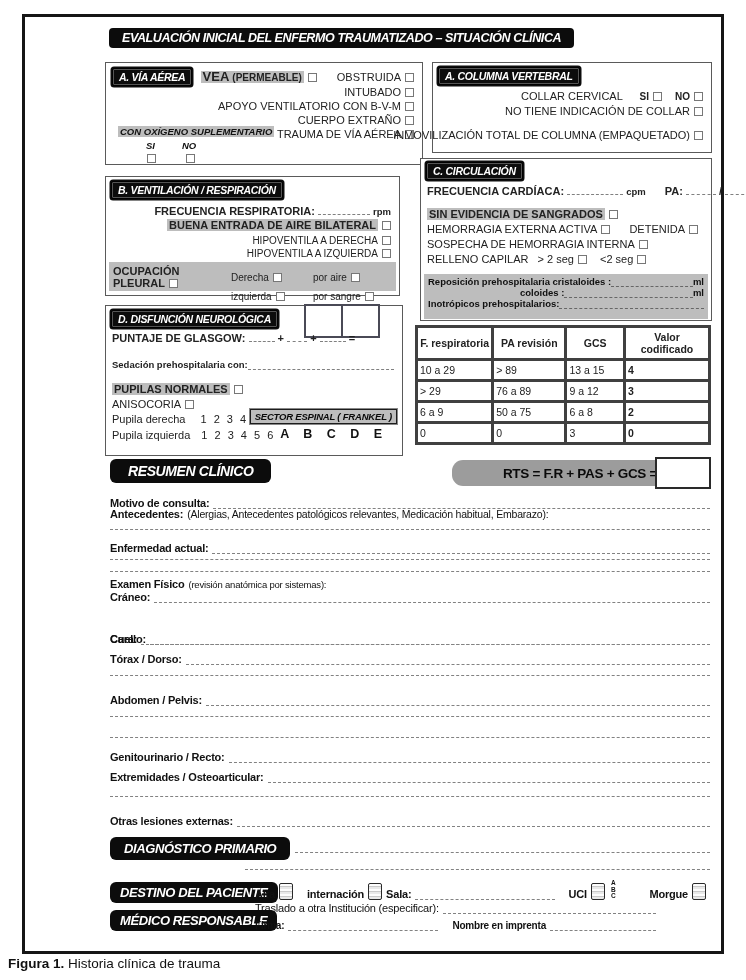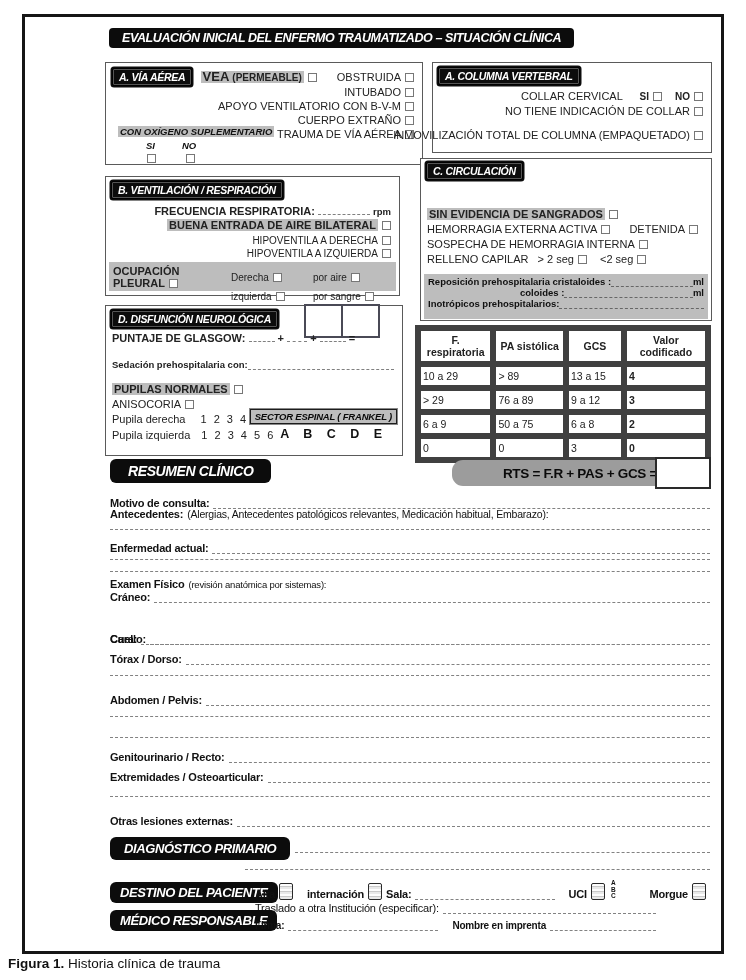--- a/index.html
+++ b/index.html
@@ -41,21 +41,21 @@
   }
   .fl .ln{flex:1;border-bottom:1px dashed #828282;height:13px;margin-left:4px;}
   .fl .lns{border-bottom:1px dashed #828282;height:13px;}
   
   .rtswrap{position:absolute;left:415px;top:325px;width:296px;}
   .rtstitle{
     background:#87878f;color:#fff;font-weight:bold;font-style:italic;text-align:center;
     font-size:12px;letter-spacing:0.3px;padding:4px 0;border:1px solid #4a4a4a;border-bottom:none;
   }
   table.rts{width:100%;border-collapse:collapse;font-size:10.5px;}
-  table.rts th,table.rts td{border:6px solid #404040;padding:3px 2px;color:#222;}
+  table.rts th,table.rts td{border:3px solid #404040;padding:3px 2px;color:#222;}
   table.rts th{font-weight:bold;font-size:10.5px;}
   table.rts td:last-child{font-weight:bold;}
   table.rts th:nth-child(1){width:26%;}
   table.rts th:nth-child(2){width:25%;}
   table.rts th:nth-child(3){width:20%;}
   
   .rtsbar{
     position:absolute;left:452px;top:460px;width:256px;height:26px;background:#9c9c9c;
     border-radius:11px;display:flex;align-items:center;
   }
@@ -144,20 +144,29 @@
       <span><span>por aire</span><span class="cb"></span></span>
       <span></span>
       <span><span>izquierda</span><span class="cb"></span></span>
       <span><span>por sangre</span><span class="cb"></span></span>
     </div>
   </div>
 </div>
 
 <div class="box" style="left:420px;top:158px;width:290px;height:161px;">
   <span class="seclabel" style="left:5px;top:3px;">C. CIRCULACIÓN</span>
+  <div class="al" style="top:25px;right:6px;">
+    <span class="b">FRECUENCIA CARDÍACA:</span>
+    <span class="uline" style="width:56px;"></span>
+    <span class="b xs">cpm</span>
+    <span class="b" style="margin-left:16px;">PA:</span>
+    <span class="uline" style="width:30px;"></span>
+    <span class="b">/</span>
+    <span class="uline" style="width:30px;"></span>
+  </div>
   <div class="al" style="top:49px;"><span class="hl b">SIN EVIDENCIA DE SANGRADOS</span><span class="cb"></span></div>
   <div class="al" style="top:64px;">
     <span>HEMORRAGIA EXTERNA ACTIVA</span><span class="cb"></span>
     <span style="margin-left:16px;">DETENIDA</span><span class="cb"></span>
   </div>
   <div class="al" style="top:79px;"><span>SOSPECHA DE HEMORRAGIA INTERNA</span><span class="cb"></span></div>
   <div class="al" style="top:94px;">
     <span>RELLENO CAPILAR</span>
     <span style="margin-left:6px;">&gt; 2 seg</span><span class="cb"></span>
     <span style="margin-left:10px;">&lt;2 seg</span><span class="cb"></span>
@@ -211,21 +220,21 @@
   </div>
   <span class="frankel">SECTOR ESPINAL ( FRANKEL )</span>
   <span class="frankelopts">A B C D E</span>
 </div>
 
 <div class="rtswrap">
   <table class="rts">
     <tbody>
         <tr>
       <th>F. respiratoria</th>
-      <th>PA sistólica</th>
+      <th>PA revisión</th>
       <th>GCS</th>
       <th>Valor codificado</th>
     </tr>
     <tr>
       <td>10 a 29</td>
       <td>&gt; 89</td>
       <td>13 a 15</td>
       <td>4</td>
     </tr>
     <tr>

